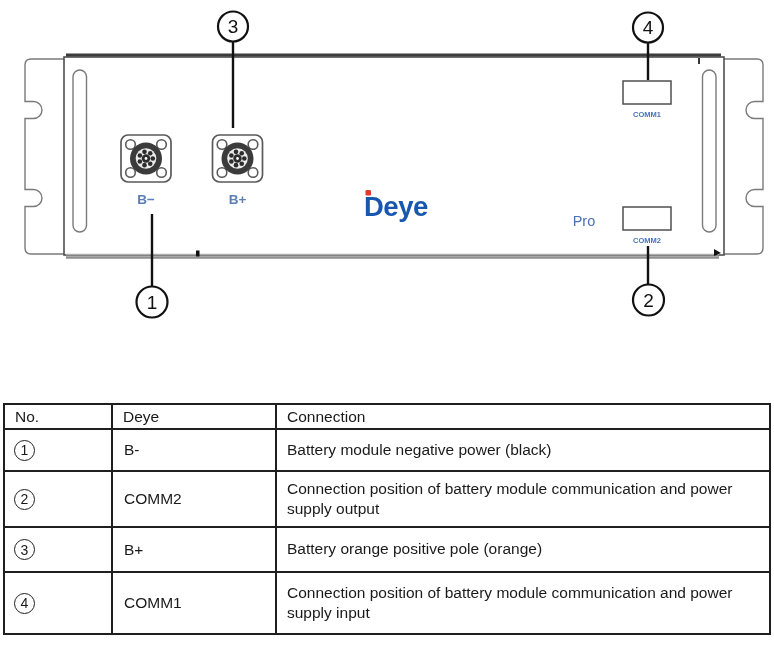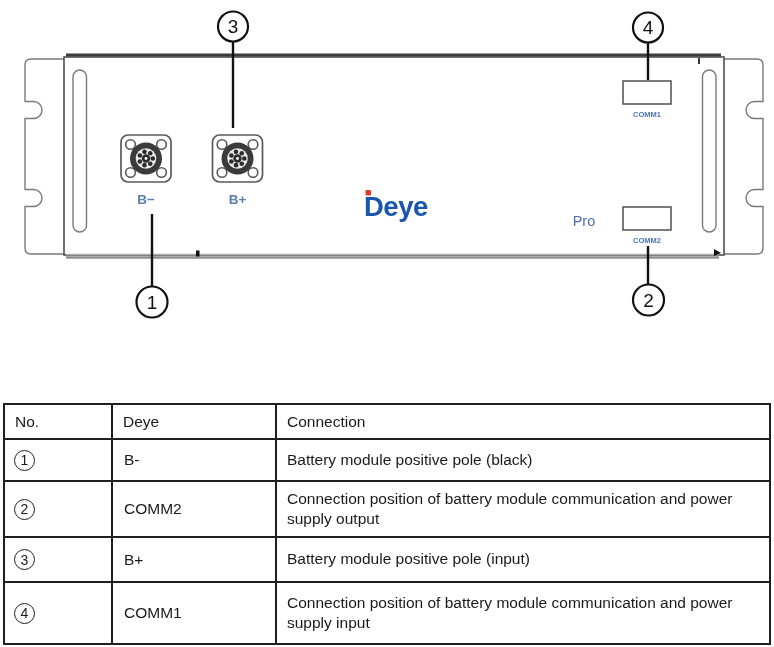--- a/index.html
+++ b/index.html
@@ -21,21 +21,21 @@
     border:2px solid #1f1f1f; vertical-align:middle;
     font-weight:normal; text-align:left;
   }
   .col-no   { width:108px; }
   .col-name { width:164px; }
   .col-desc { width:494px; }
   .spec-table th { padding-left:10px; }
   .cell-no   { padding-left:9px; }
   .cell-name { padding-left:11px; }
   .cell-desc { padding:4px 8px 4px 10px; line-height:1.32; }
-  .row-header { height:35px; }
+  .row-header { height:25px; }
   .row-1 { height:42px; }
   .row-2 { height:56px; }
   .row-3 { height:45px; }
   .row-4 { height:62px; }
   .circle-num {
     display:inline-flex; width:21px; height:21px;
     border:1.5px solid #1f1f1f; border-radius:50%;
     align-items:center; justify-content:center;
     font-size:14px; line-height:1;
   }
@@ -146,35 +146,35 @@
         <tr class="row-header">
       <th>No.</th>
       <th>Deye</th>
       <th>Connection</th>
     </tr>
     <tr class="row-1">
       <td class="cell-no">
         <span class="circle-num">1</span>
       </td>
       <td class="cell-name">B-</td>
-      <td class="cell-desc">Battery module positive pole (black)</td>
+      <td class="cell-desc">Battery module negative power (black)</td>
     </tr>
     <tr class="row-2">
       <td class="cell-no">
         <span class="circle-num">2</span>
       </td>
       <td class="cell-name">COMM2</td>
       <td class="cell-desc">Connection position of battery module communication and power supply output</td>
     </tr>
     <tr class="row-3">
       <td class="cell-no">
         <span class="circle-num">3</span>
       </td>
       <td class="cell-name">B+</td>
-      <td class="cell-desc">Battery module positive pole (input)</td>
+      <td class="cell-desc">Battery orange positive pole (orange)</td>
     </tr>
     <tr class="row-4">
       <td class="cell-no">
         <span class="circle-num">4</span>
       </td>
       <td class="cell-name">COMM1</td>
       <td class="cell-desc">Connection position of battery module communication and power supply input</td>
     </tr>
   </tbody>
     </table>

